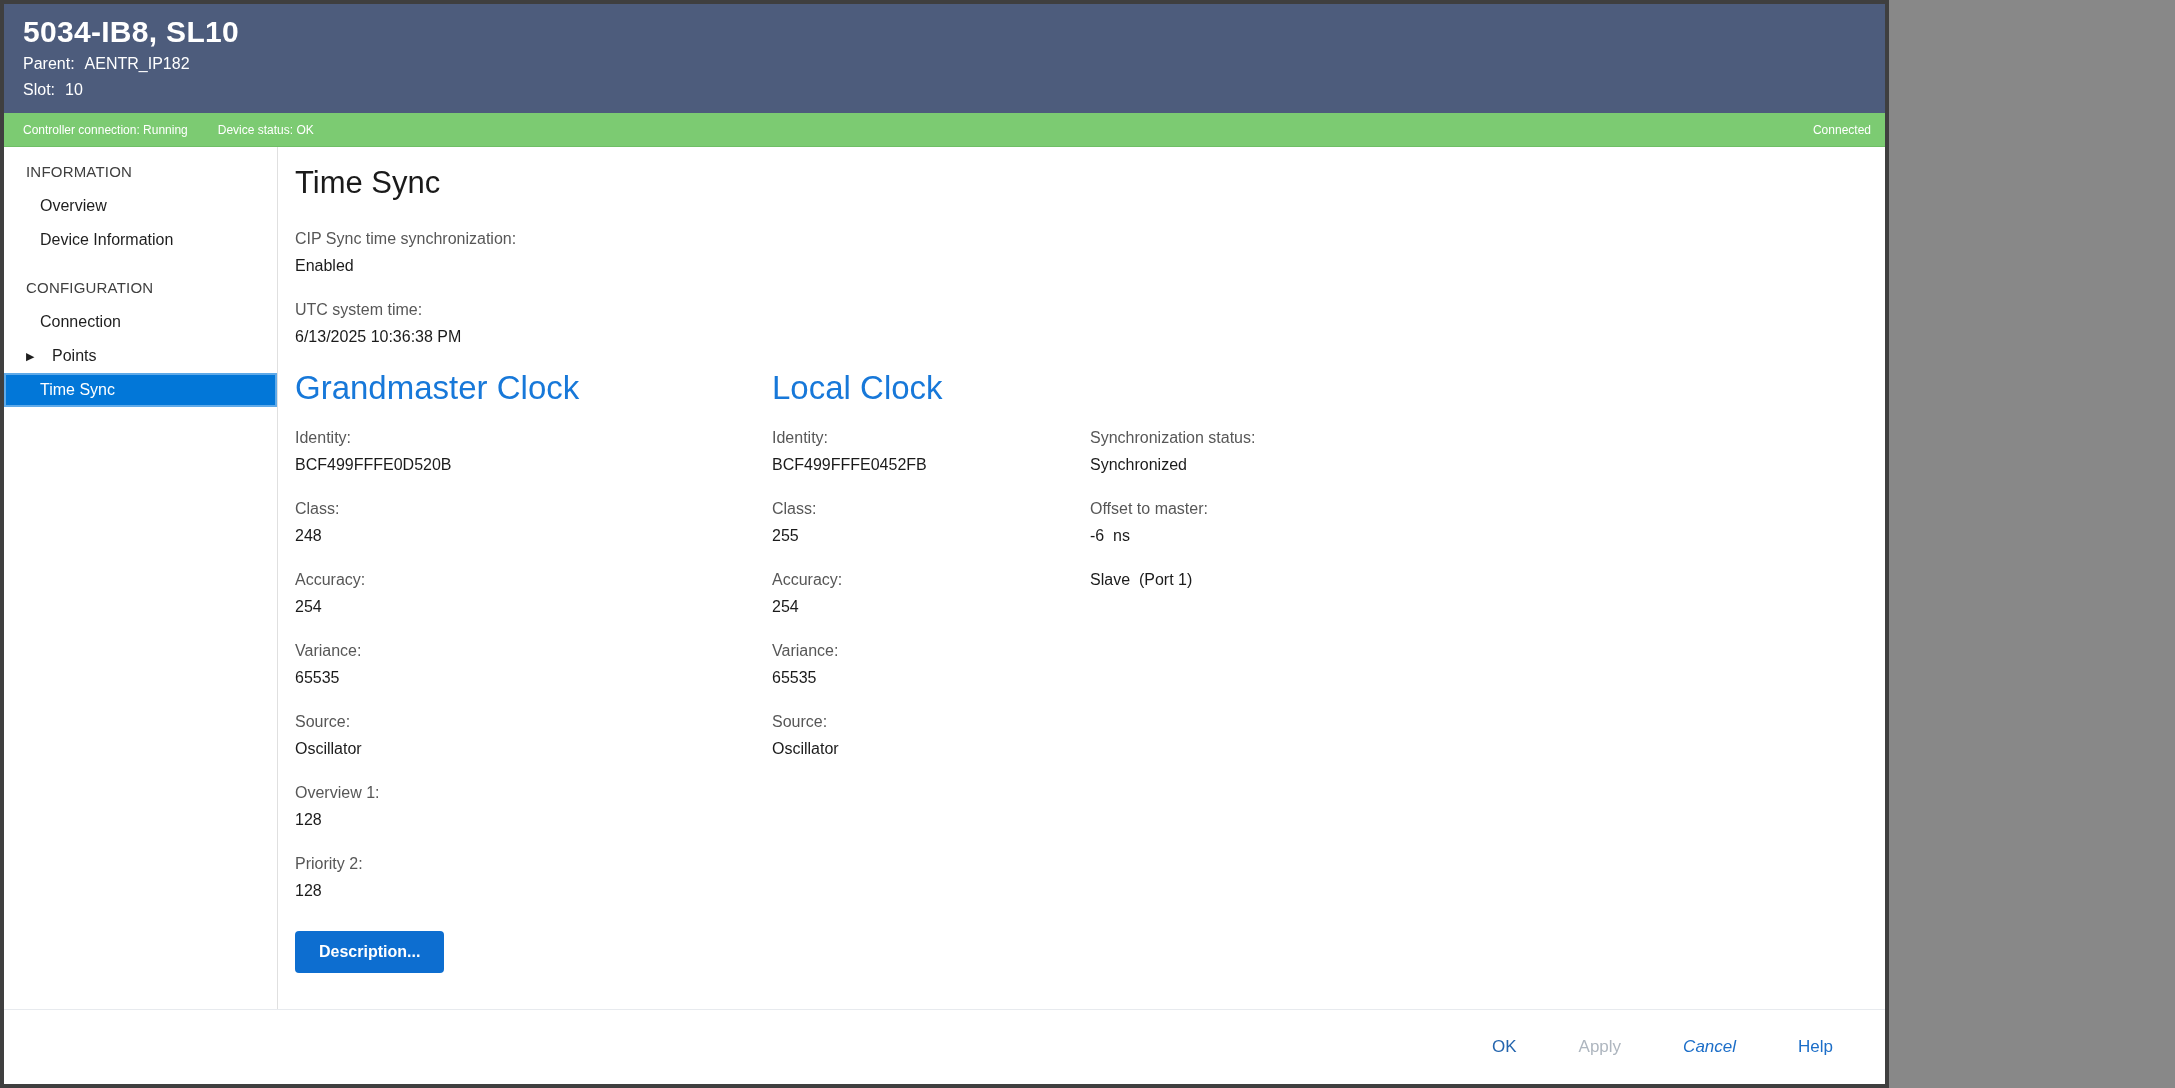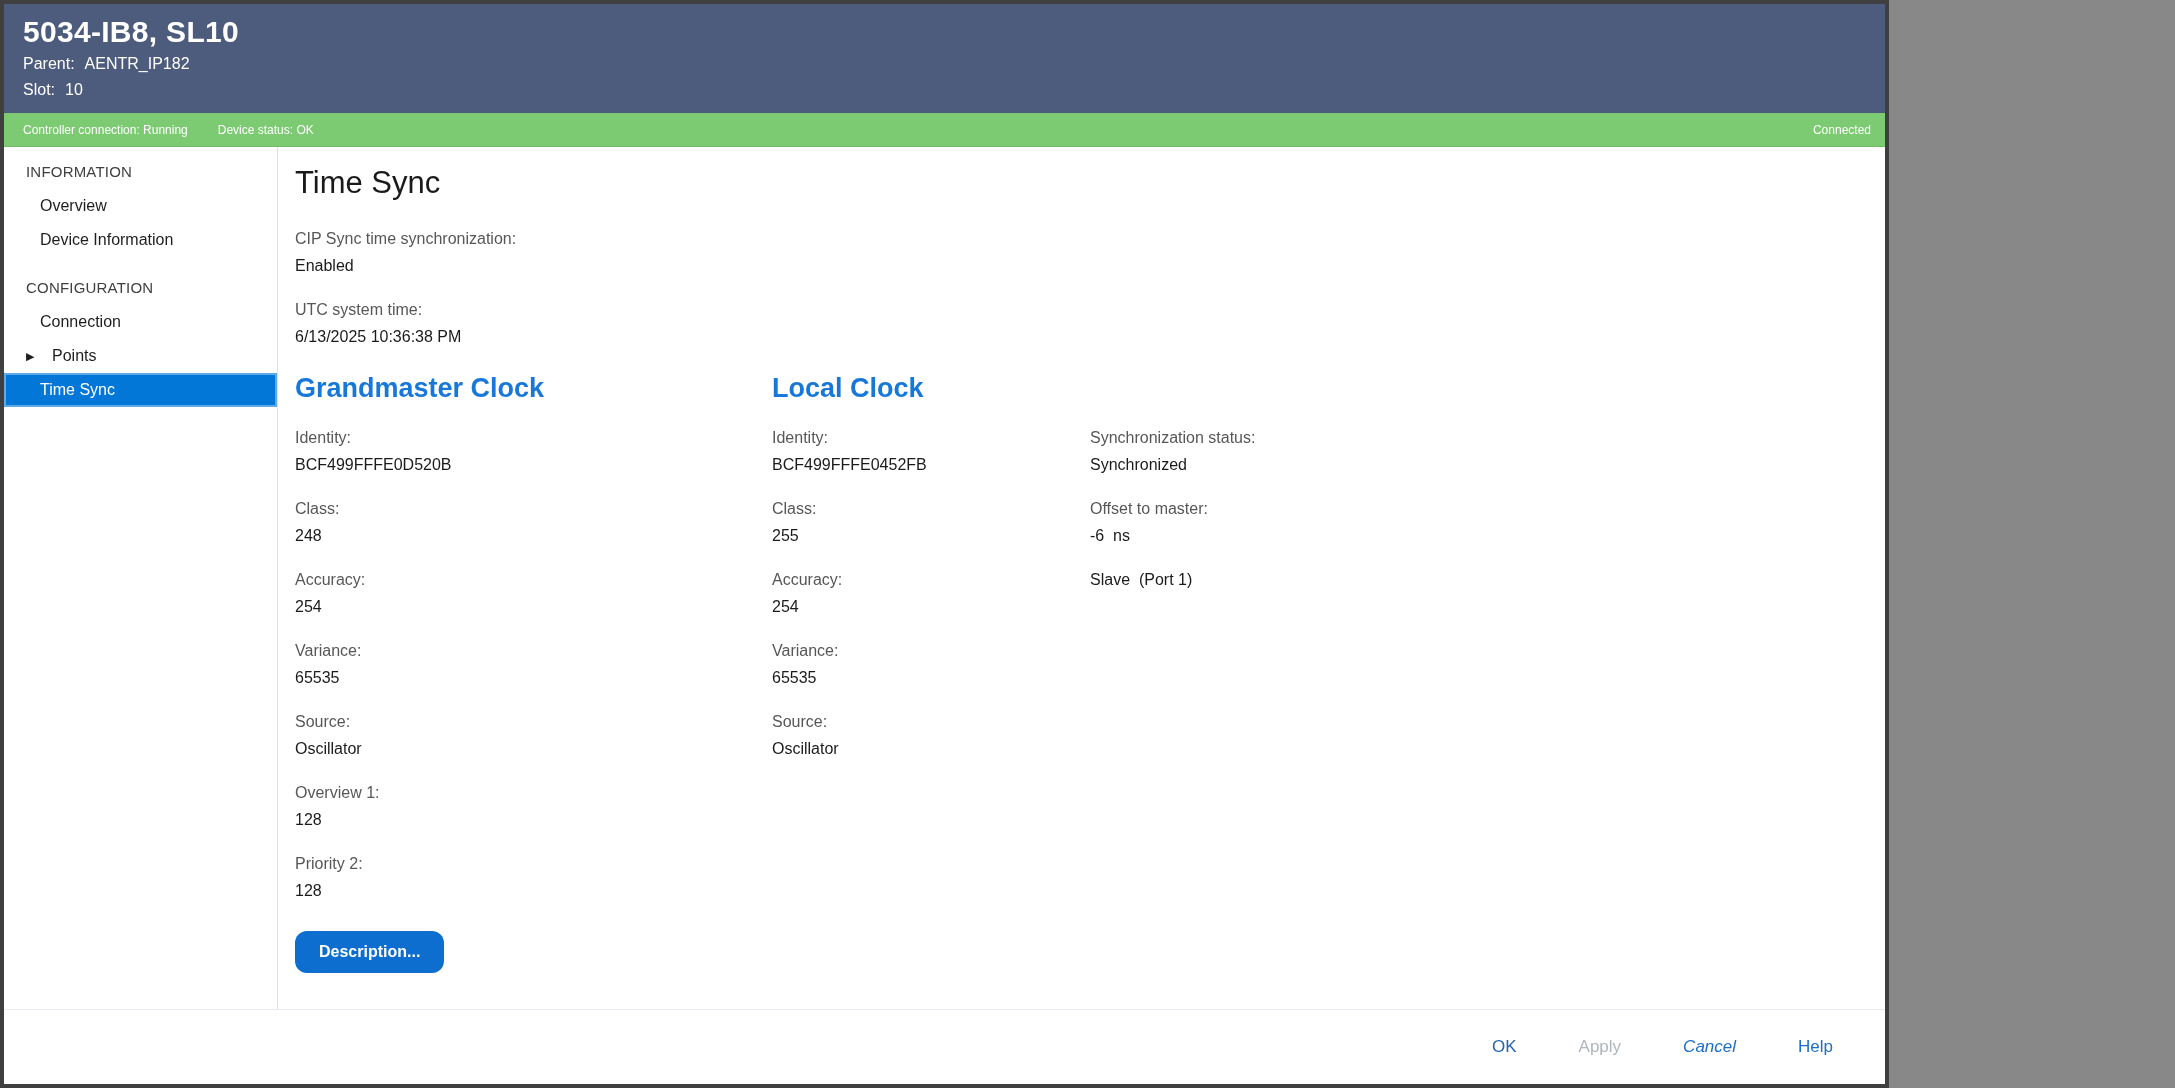--- a/index.html
+++ b/index.html
@@ -84,32 +84,32 @@
   .field { margin-bottom:24px; }
   .field .label { font-size:16px; line-height:20px; color:#575757; white-space:pre; }
   .field .value { font-size:16px; line-height:20px; color:#1B1B1B; margin-top:7px; white-space:pre; }
 
   .clocks {
     display:grid;
     grid-template-columns:477px 318px auto;
     margin-top:20px;
   }
   .clock-heading {
-    font-size:27px; color:#1778D9; line-height:34px;
-    margin-bottom:23px; font-weight:700;
+    font-size:33px; color:#1778D9; line-height:34px;
+    margin-bottom:23px; font-weight:400;
   }
   .col3-spacer { height:57px; }
 
   .desc-button {
     margin-top:6px;
     background:#0D6ED0;
     color:#FFFFFF;
     font-family:"Liberation Sans", sans-serif;
     font-size:16px; font-weight:bold;
-    border:none; border-radius:12px;
+    border:none; border-radius:4px;
     padding:12px 24px;
     cursor:pointer;
   }
 
   
   .footer {
     flex:0 0 75px;
     border-top:1px solid #E7EAEE;
     background:#FFFFFF;
     display:flex; align-items:center; justify-content:flex-end;

